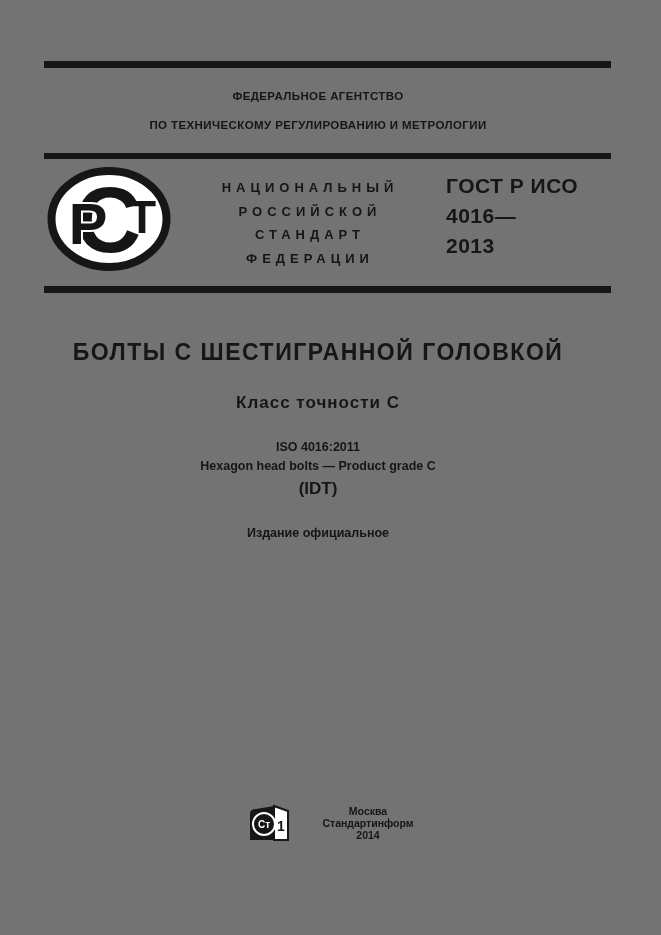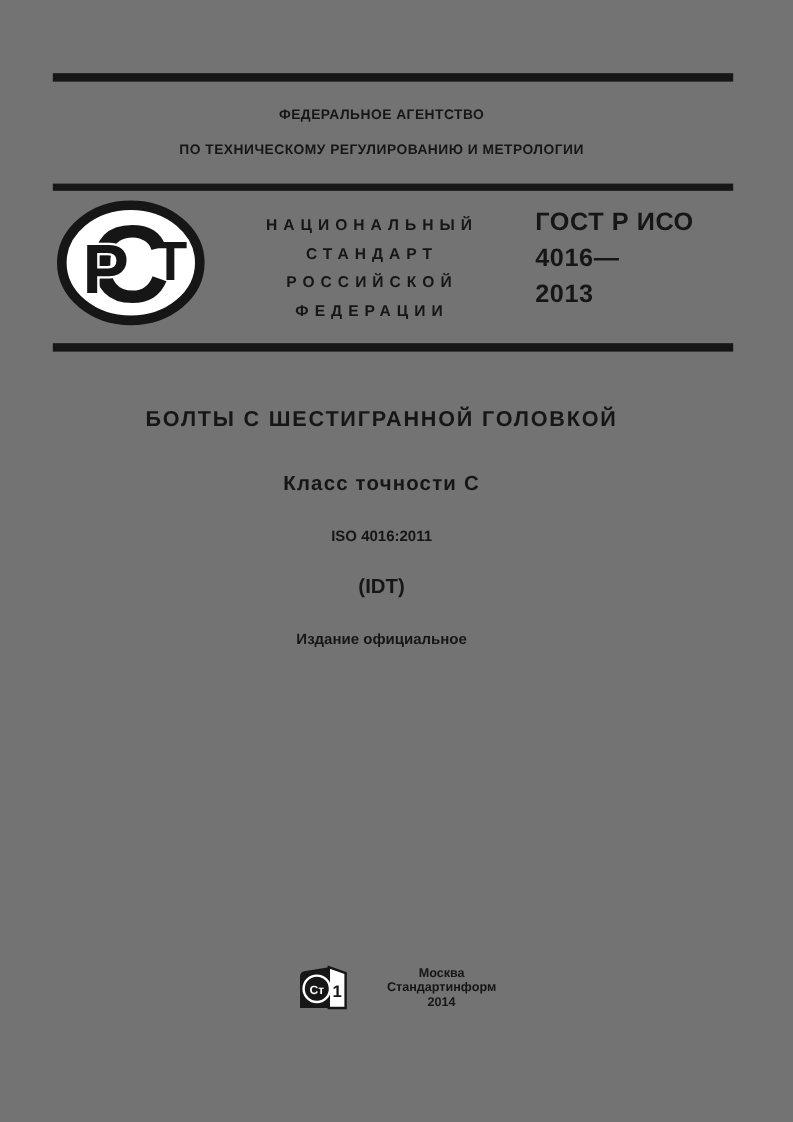--- a/index.html
+++ b/index.html
@@ -22,21 +22,21 @@
 
   .nat-std {
     position:absolute; left:210px; top:176px; width:200px;
     text-align:center; font-size:13px; letter-spacing:5px; line-height:23.7px;
   }
   .designation {
     position:absolute; left:446px; top:171px;
     font-size:21px; letter-spacing:0.5px; line-height:30px;
   }
 
-  .main-title { top:339px; font-size:18px; letter-spacing:1.5px; }
+  .main-title { top:339px; font-size:23px; letter-spacing:1.5px; }
   .sub-title  { top:393px; font-size:17px;   letter-spacing:1px; }
 
   .iso-ref    { top:440px; font-size:12.5px; }
   .iso-en     { top:459px; font-size:12.5px; }
   .iso-idt    { top:479px; font-size:17px; }
 
   .edition    { top:526px; font-size:12.5px; }
 
   .pub-logo   { position:absolute; left:248px; top:804px; }
   .imprint {
@@ -60,37 +60,38 @@
     <svg width="125" height="106" viewBox="0 0 125 106">
       <ellipse cx="62" cy="53" rx="57.5" ry="48" fill="#ffffff" stroke="#161616" stroke-width="8"></ellipse>
       <text x="61" y="86" font-size="92" font-weight="bold" font-family="Liberation Sans, sans-serif" text-anchor="middle" fill="#161616">С</text>
       <text x="41" y="78" font-size="58" font-weight="bold" font-family="Liberation Sans, sans-serif" text-anchor="middle" fill="#161616" stroke="#ffffff" stroke-width="4" paint-order="stroke">Р</text>
       <text x="95" y="67" font-size="46" font-weight="bold" font-family="Liberation Sans, sans-serif" text-anchor="middle" fill="#161616">Т</text>
     </svg>
   </div>
 
   <div class="nat-std">
     <div>НАЦИОНАЛЬНЫЙ</div>
+    <div>РОССИЙСКОЙ</div>
     <div>СТАНДАРТ</div>
-    <div>РОССИЙСКОЙ</div>
     <div>ФЕДЕРАЦИИ</div>
   </div>
 
   <div class="designation">
     <div>ГОСТ Р ИСО</div>
     <div>4016—</div>
     <div>2013</div>
   </div>
 
   <div class="bar bar-thick"></div>
 
   <div class="ctr main-title">БОЛТЫ С ШЕСТИГРАННОЙ ГОЛОВКОЙ</div>
   <div class="ctr sub-title">Класс точности С</div>
 
   <div class="ctr iso-ref">ISO 4016:2011</div>
+  <div class="ctr iso-en">Hexagon head bolts — Product grade C</div>
   <div class="ctr iso-idt">(IDT)</div>
 
   <div class="ctr edition">Издание официальное</div>
 
   <div class="pub-logo">
     <svg width="42" height="42" viewBox="0 0 42 42">
       <path d="M2,36 V10 Q2,5 8,5 L26,2 V36 Z" fill="#161616"></path>
       <path d="M26,2 L40,7 V36 H26 Z" fill="#ffffff" stroke="#161616" stroke-width="2"></path>
       <circle cx="16" cy="20" r="11" fill="#161616" stroke="#ffffff" stroke-width="2"></circle>
       <text x="16" y="24" font-size="10" font-weight="bold" font-family="Liberation Sans, sans-serif" text-anchor="middle" fill="#ffffff">Ст</text>

